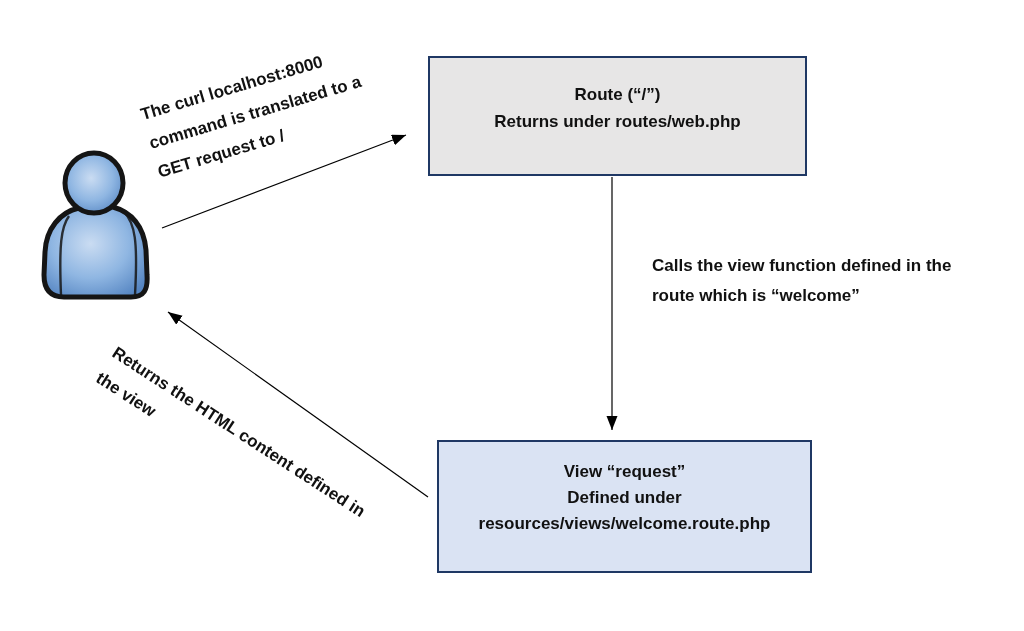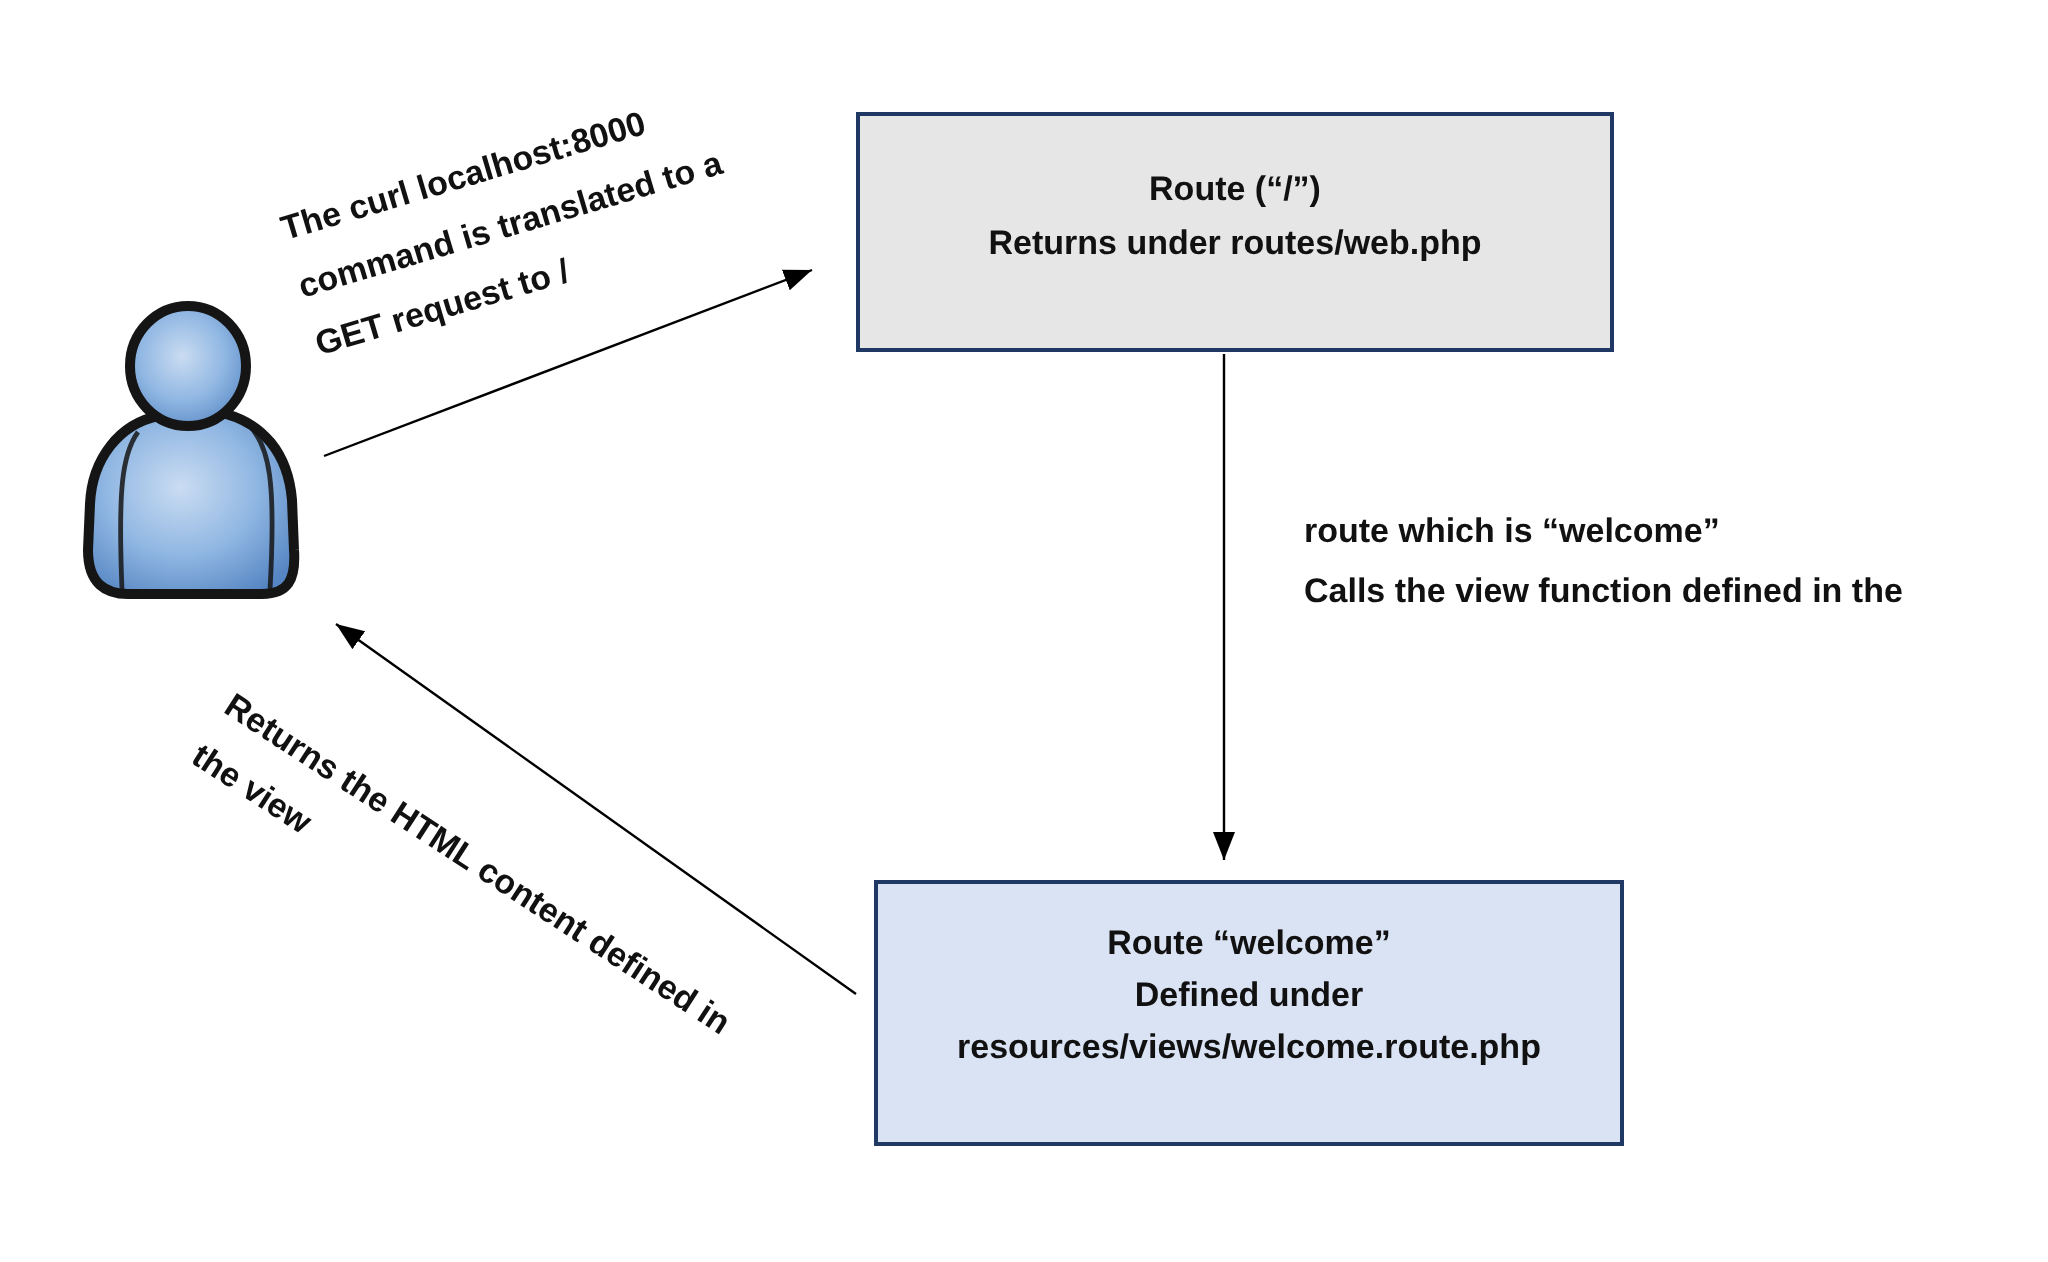--- a/index.html
+++ b/index.html
@@ -107,34 +107,34 @@
 
     <ellipse cx="56" cy="38" rx="29" ry="30" fill="url(#pg)" stroke="#151515" stroke-width="5"></ellipse>
   </svg>
 
   <div class="node" id="route-node" style="background: rgb(231, 230, 230); border-color: rgb(31, 56, 100);">
     <span class="line">Route (“/”)</span>
     <span class="line">Returns under routes/web.php</span>
   </div>
 
   <div class="node" id="view-node" style="background: rgb(218, 227, 243); border-color: rgb(31, 56, 100);">
-    <span class="line">Route “welcome”</span>
+    <span class="line">View “request”</span>
     <span class="line">Defined under</span>
     <span class="line">resources/views/welcome.route.php</span>
   </div>
 
   <div class="annotation" id="request-annotation">
     <div>The curl localhost:8000</div>
     <div>command is translated to a</div>
     <div>GET request to /</div>
   </div>
 
   <div class="annotation" id="calls-annotation">
+    <div>Calls the view function defined in the</div>
     <div>route which is “welcome”</div>
-    <div>Calls the view function defined in the</div>
   </div>
 
   <div class="annotation" id="returns-annotation">
     <div>Returns the HTML content defined in</div>
     <div>the view</div>
   </div>
 
 </div>
 
 </body></html>

